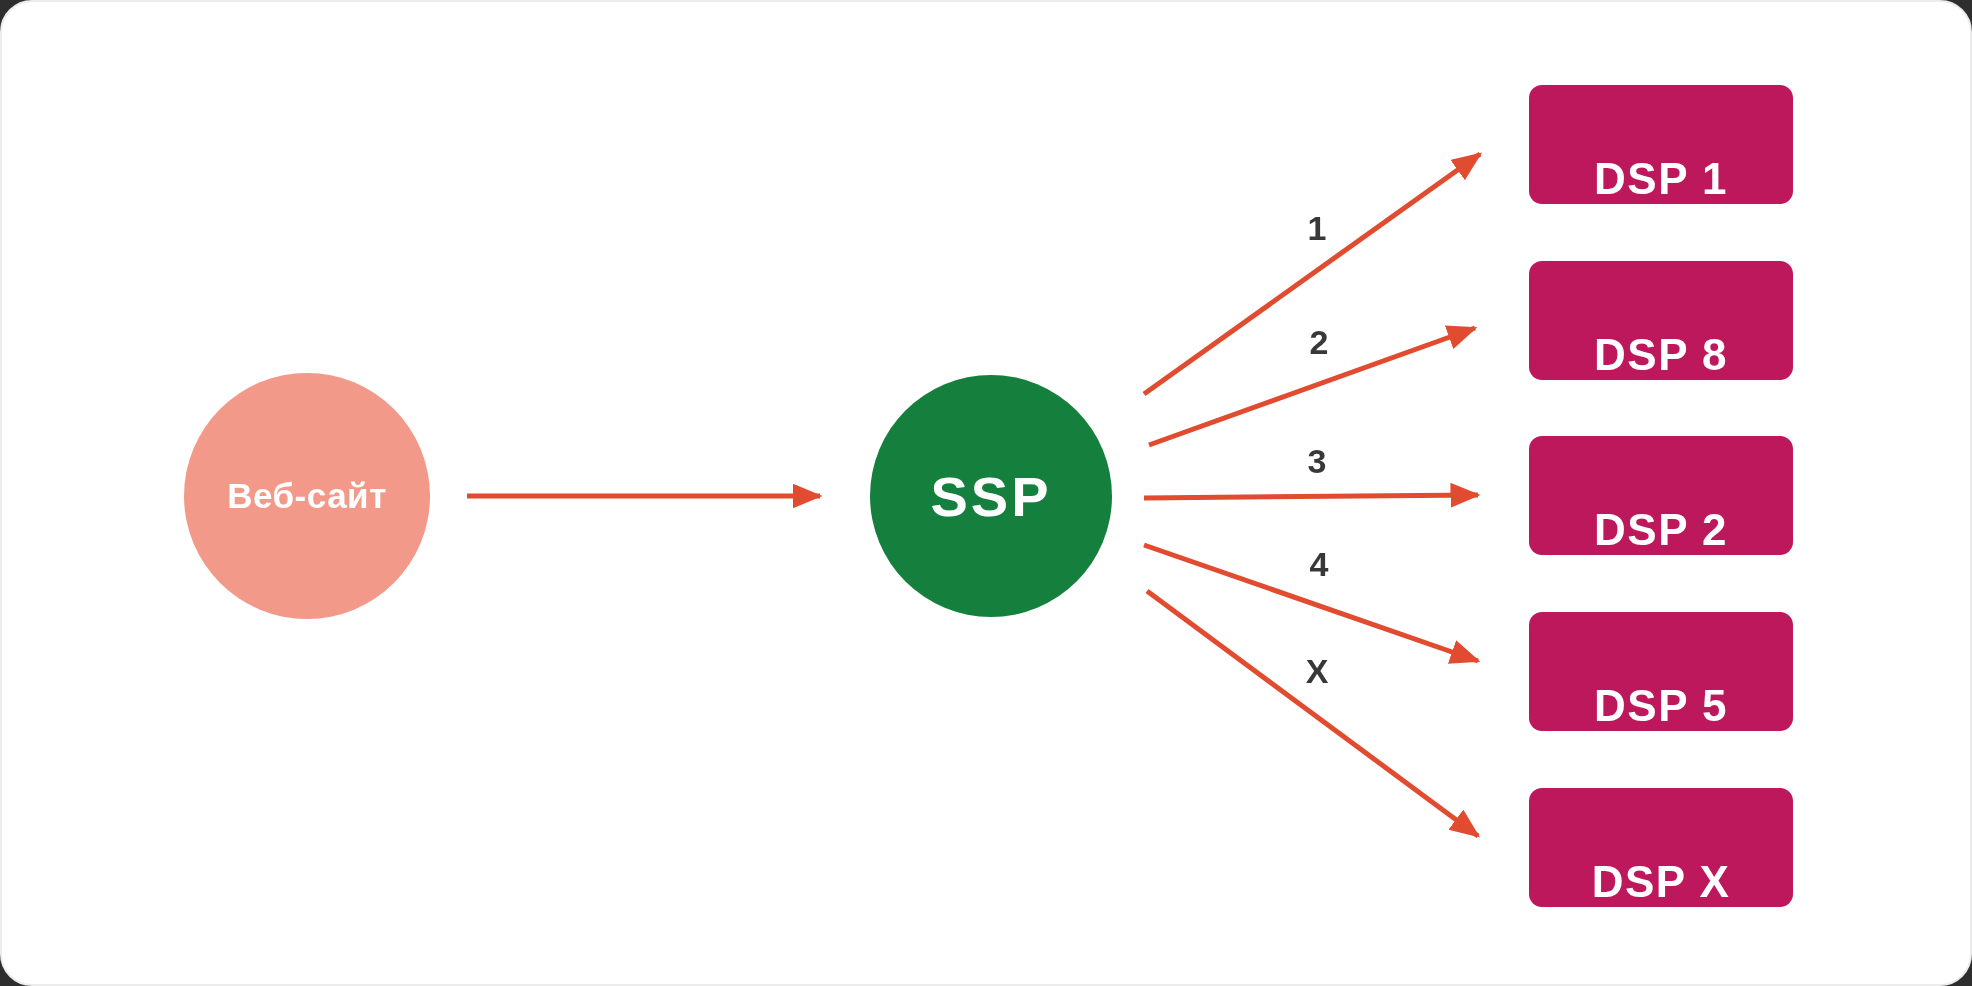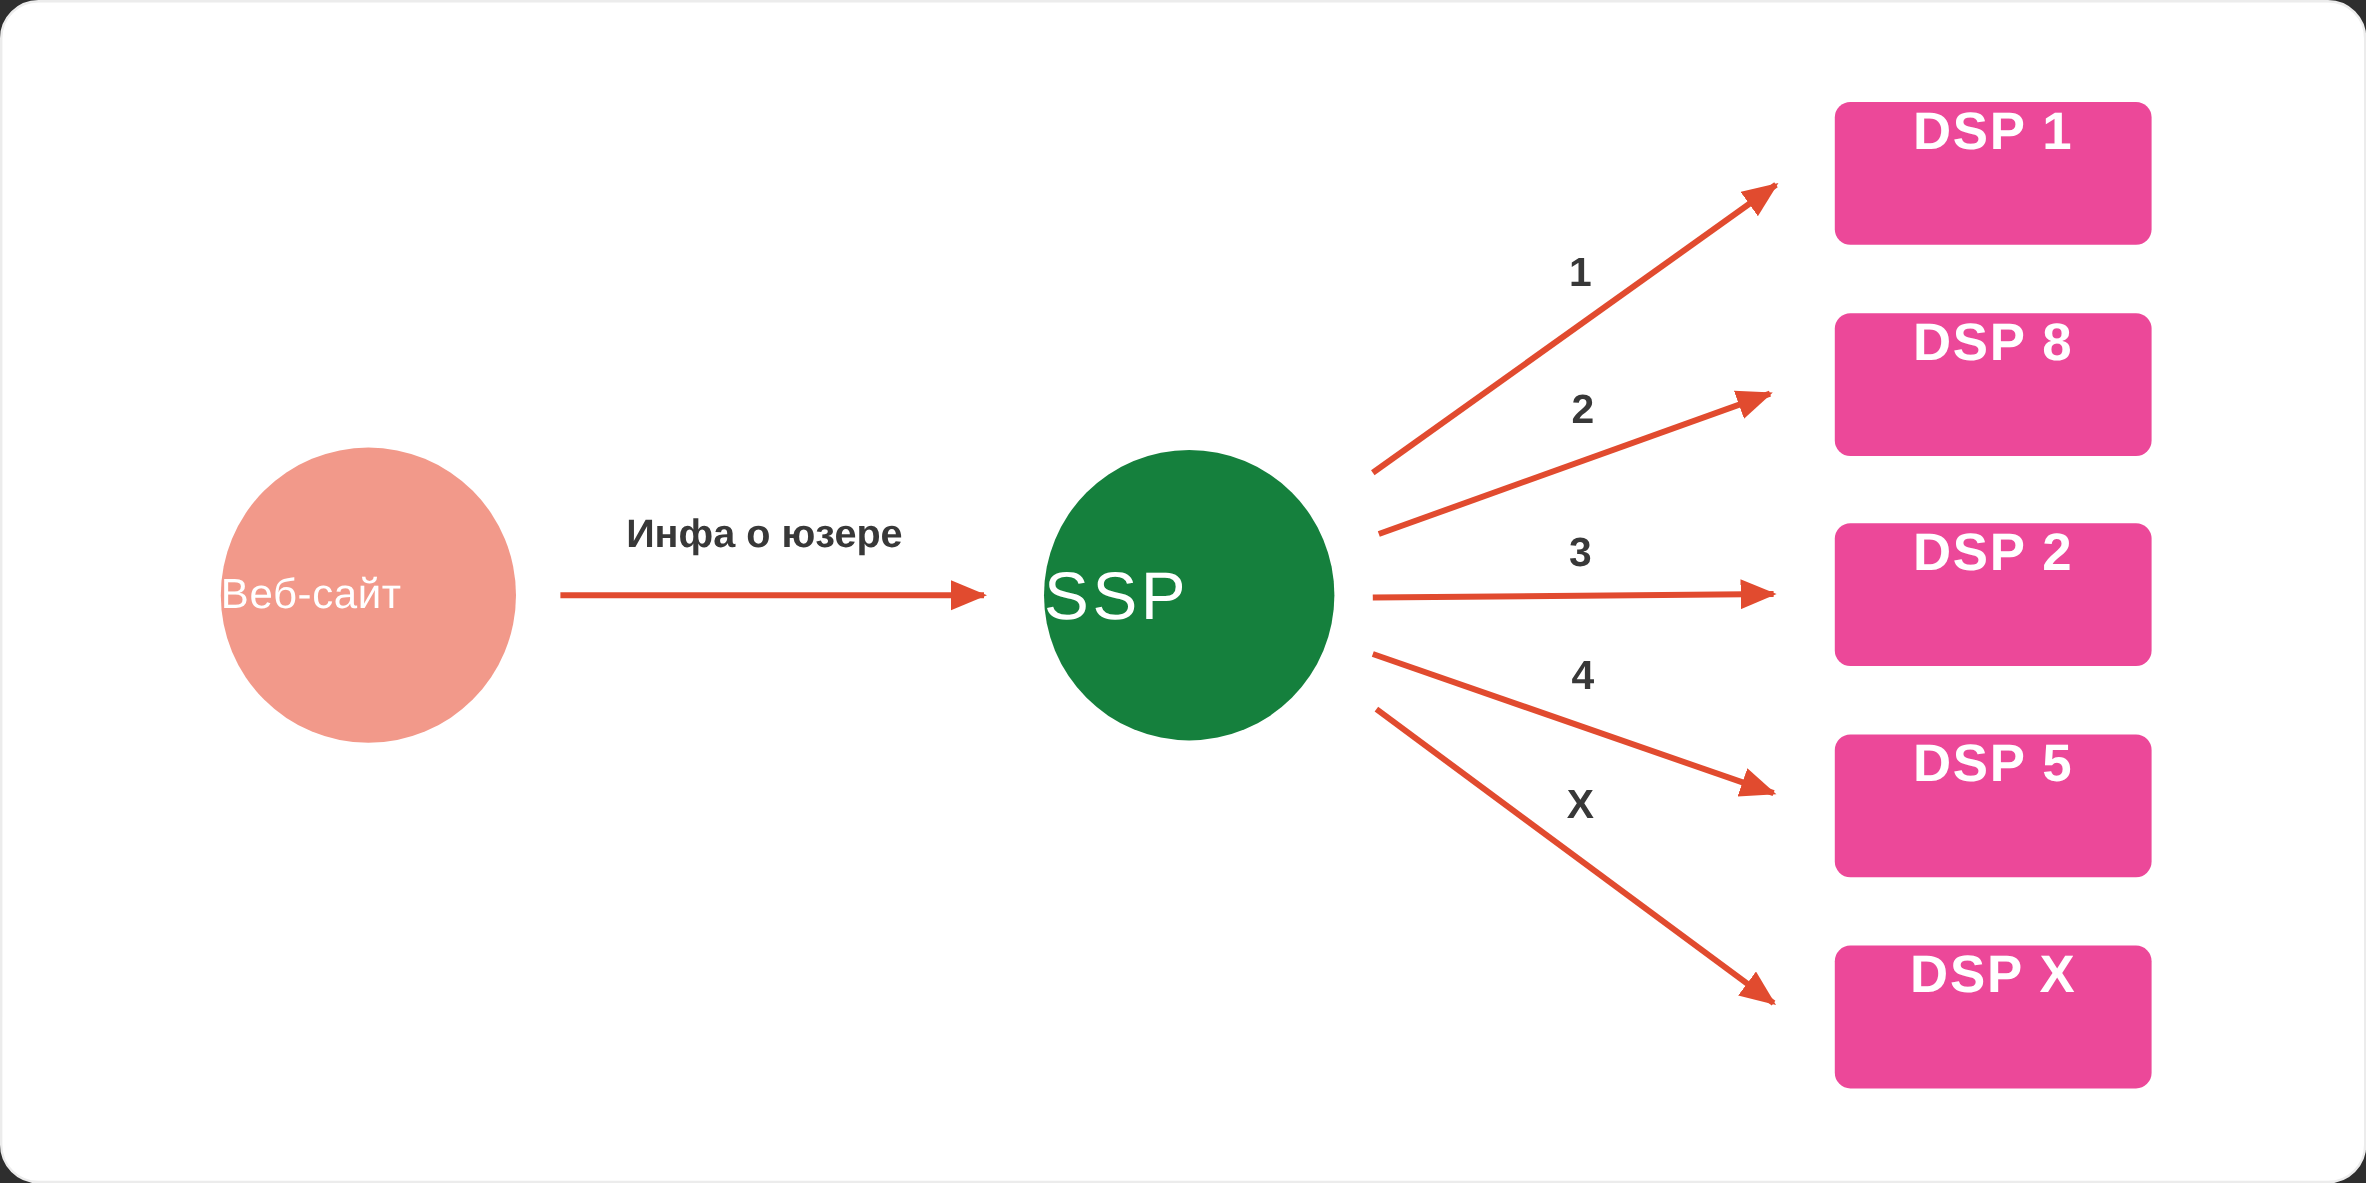--- a/index.html
+++ b/index.html
@@ -28,23 +28,23 @@
     left: 0; top: 0;
     width: 1972px;
     height: 986px;
     pointer-events: none;
   }
   .node-circle {
     position: absolute;
     border-radius: 50%;
     display: flex;
     align-items: center;
-    justify-content: flex-start;
+    justify-content: center;
     color: #ffffff;
-    font-weight: 400;
+    font-weight: 700;
   }
   .node-website {
     left: 182px; top: 371px;
     width: 246px; height: 246px;
     background: #F2998A;
     font-size: 35px;
     letter-spacing: 0.5px;
   }
   .node-ssp {
     left: 868px; top: 373px;
@@ -72,24 +72,24 @@
   .bl-0 { left: 1315px; top: 226px; }
   .bl-1 { left: 1317px; top: 340px; }
   .bl-2 { left: 1315px; top: 459px; }
   .bl-3 { left: 1317px; top: 562px; }
   .bl-4 { left: 1315px; top: 669px; }
   .dsp-box {
     position: absolute;
     left: 1527px;
     width: 264px;
     height: 119px;
-    background: #ec4899;
+    background: #be185d;
     border-radius: 13px;
     display: flex;
-    align-items: flex-start;
+    align-items: flex-end;
     justify-content: center;
     color: #ffffff;
     font-size: 44px;
     font-weight: 700;
     letter-spacing: 1.5px;
   }
   .dsp-0 { top: 83px; }
   .dsp-1 { top: 259px; }
   .dsp-2 { top: 434px; }
   .dsp-3 { top: 610px; }
@@ -114,21 +114,20 @@
         <line x1="1142" y1="496" x2="1476" y2="493" marker-end="url(#ah)"></line>
         <line x1="1142" y1="543" x2="1476" y2="659" marker-end="url(#ah)"></line>
         <line x1="1145" y1="589" x2="1476" y2="834" marker-end="url(#ah)"></line>
       </g>
     </svg>
 
     <div class="node-circle node-website">
       <span>Веб-сайт</span>
     </div>
 
-    <div class="edge-label-main">Инфа о юзере</div>
 
     <div class="node-circle node-ssp">
       <span>SSP</span>
     </div>
 
     <div class="branch-label bl-0">1</div>
     <div class="branch-label bl-1">2</div>
     <div class="branch-label bl-2">3</div>
     <div class="branch-label bl-3">4</div>
     <div class="branch-label bl-4">X</div>

